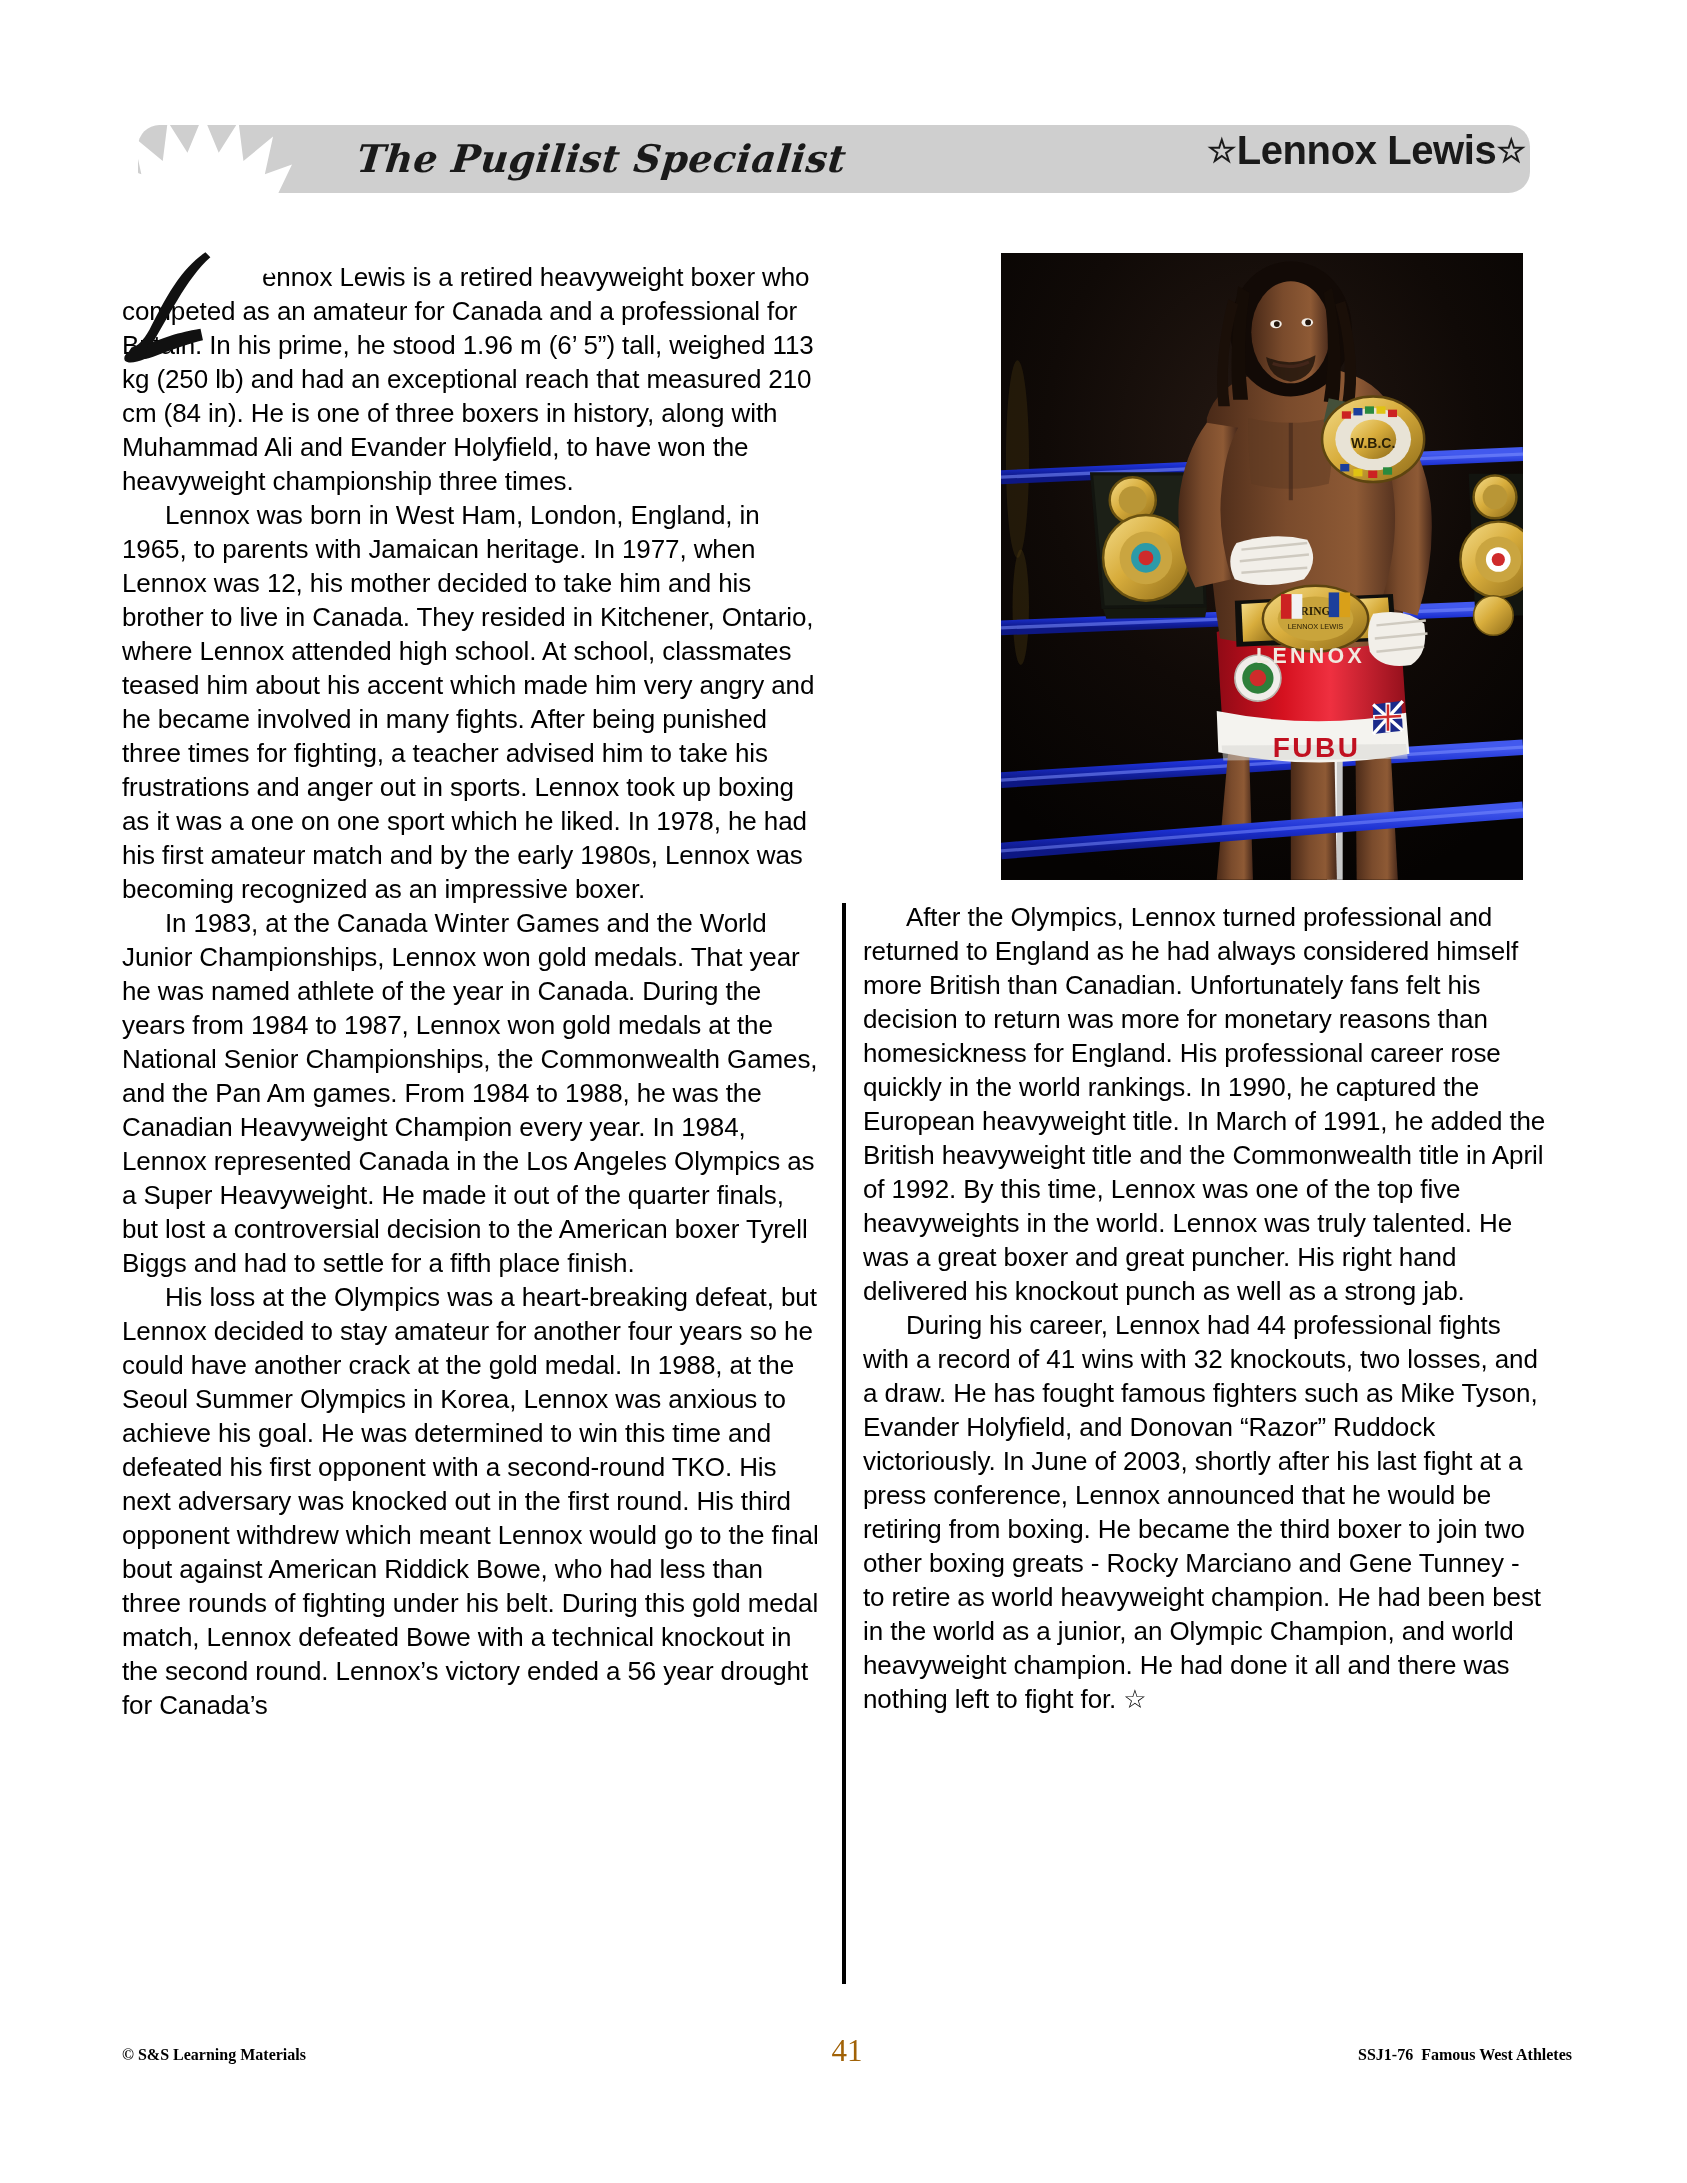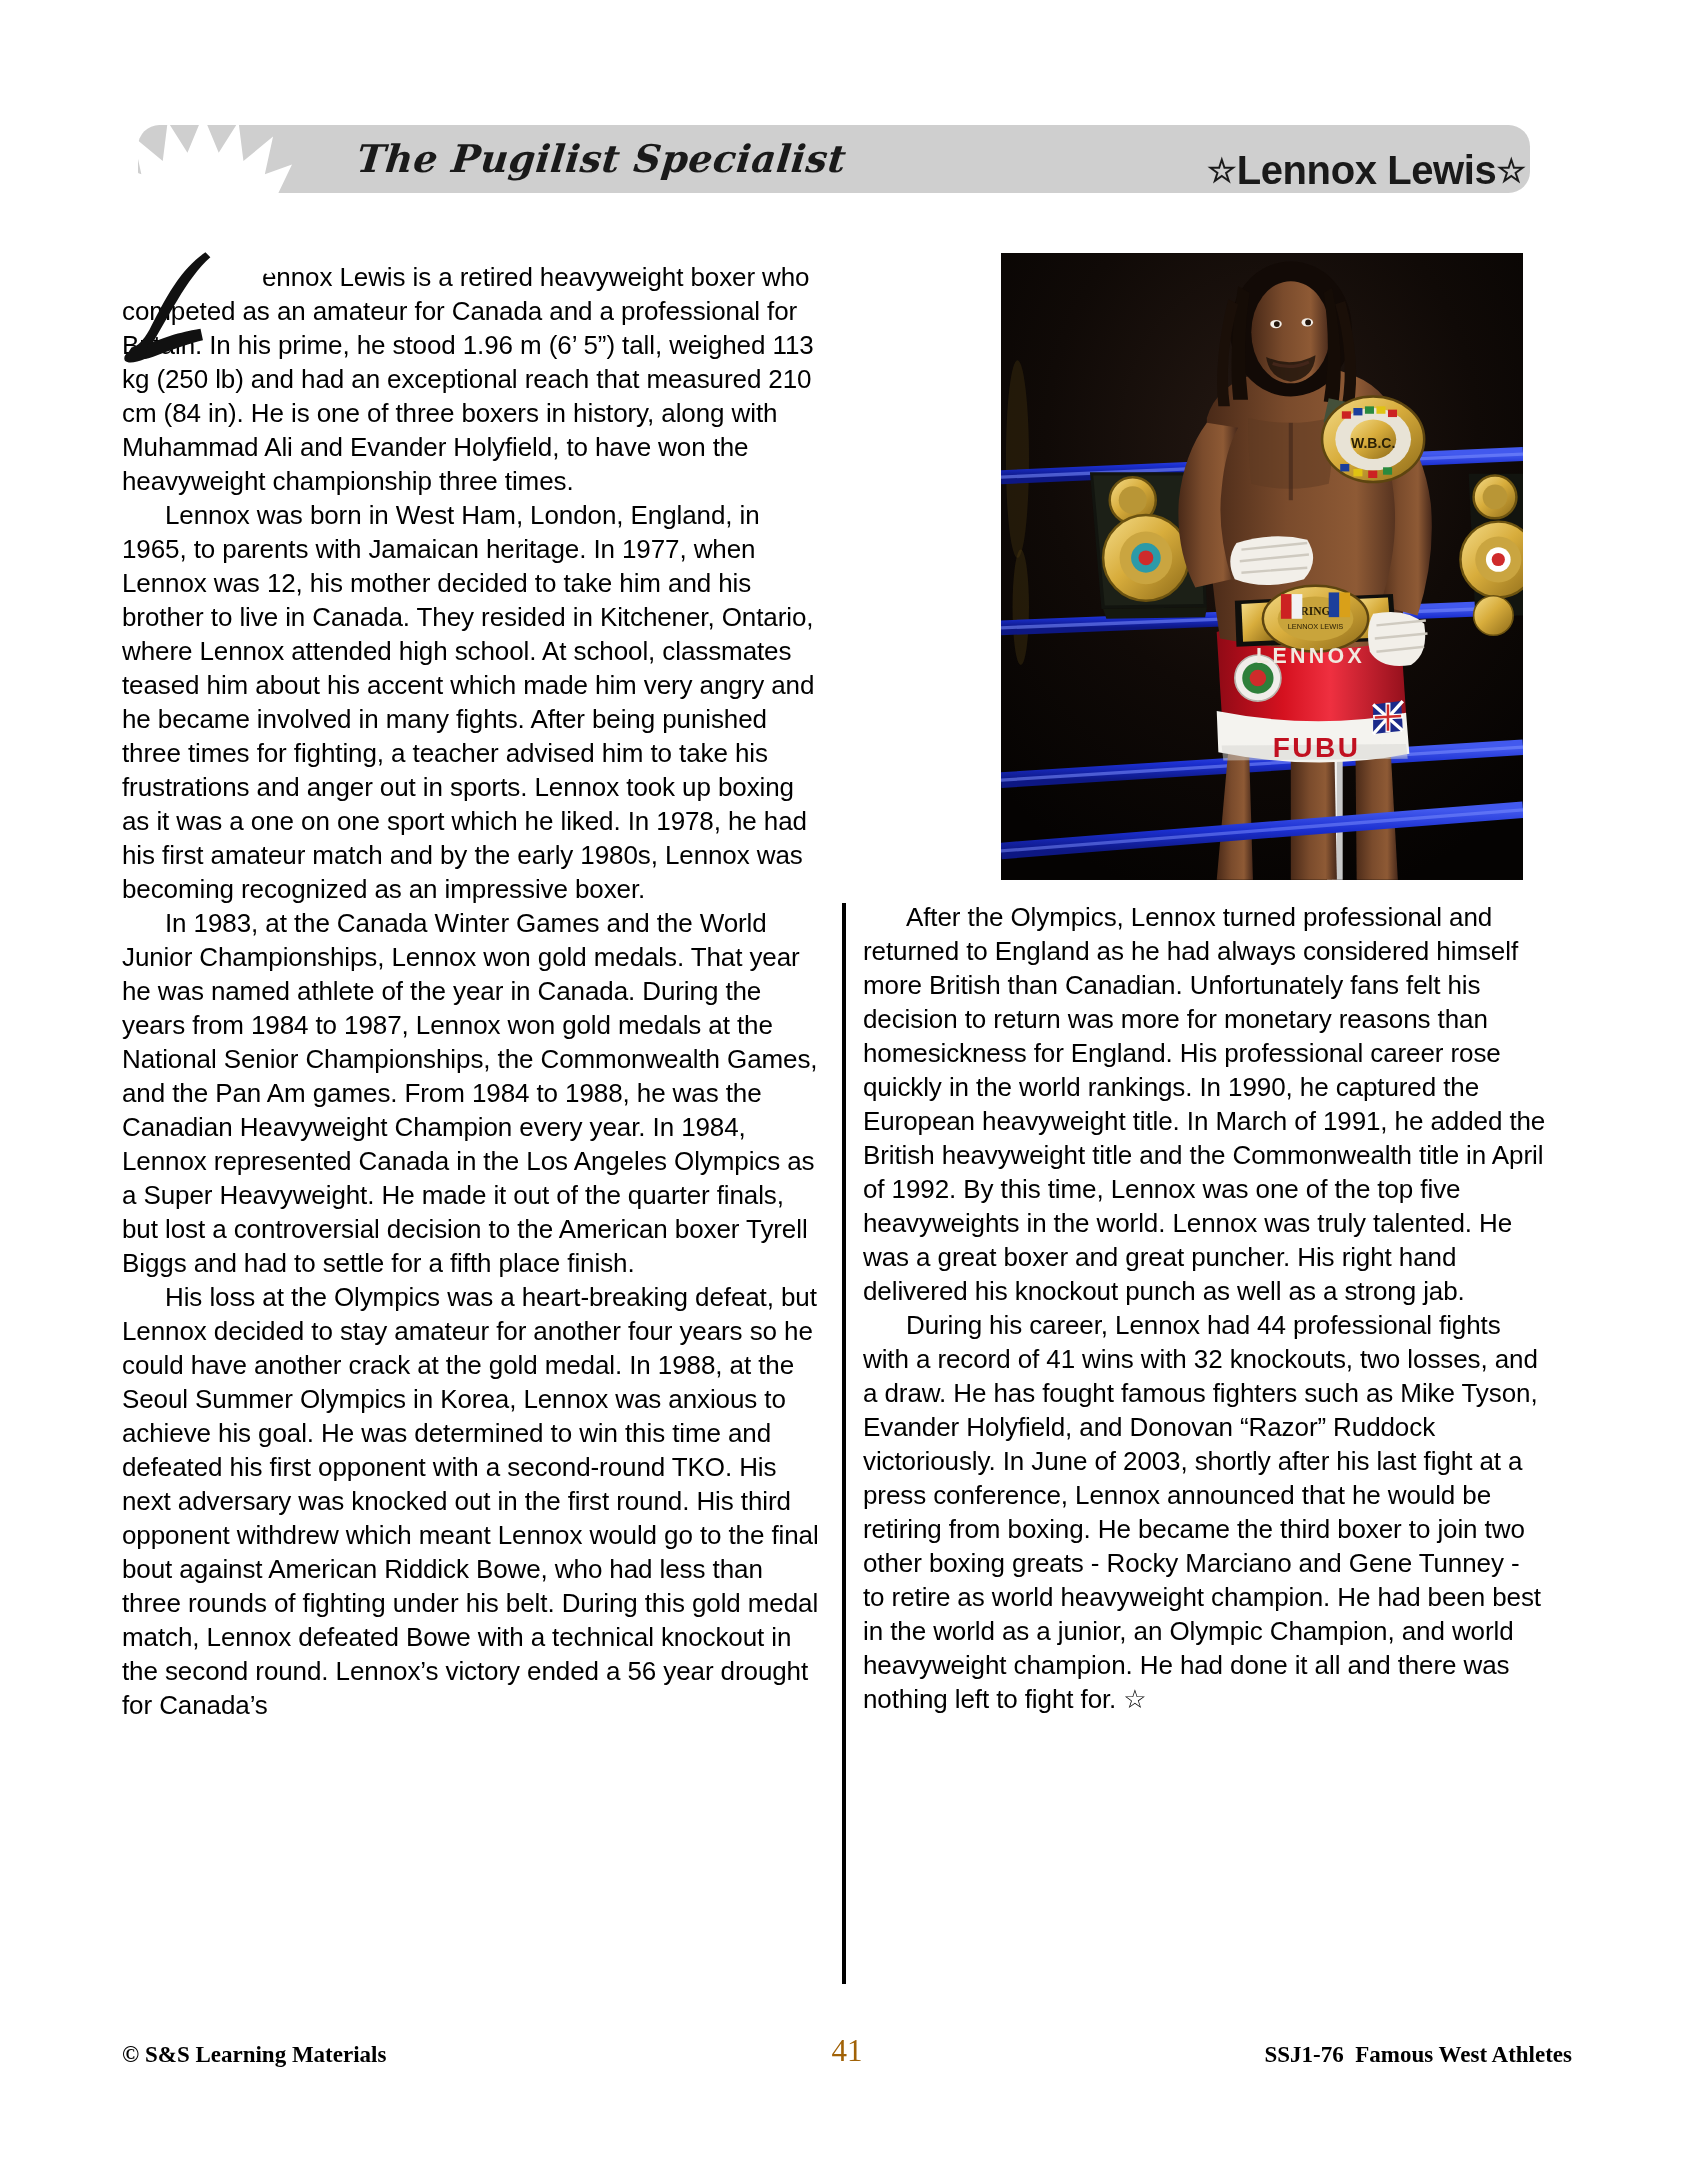--- a/index.html
+++ b/index.html
@@ -65,21 +65,21 @@
   }
 
   .header-name {
     position: absolute;
     right: 161px;
     top: 129px;
     z-index: 5;
     font-family: "Liberation Sans", sans-serif;
     font-weight: 700;
     font-size: 40px;
-    line-height: 82px;
+    line-height: 43px;
     color: #1a1a1a;
     white-space: nowrap;
     letter-spacing: -0.4px;
   }
   .header-name .star-glyph {
     font-size: 33px;
     vertical-align: 1.6px;
     letter-spacing: 0;
   }
 
@@ -157,21 +157,21 @@
     top: 2037px;
     width: 1450px;
     height: 41px;
     z-index: 2;
   }
   .footer-left, .footer-right {
     position: absolute;
     top: 0;
     font-family: "Liberation Serif", serif;
     font-weight: 700;
-    font-size: 23px;
+    font-size: 16px;
     line-height: 36px;
     color: #000000;
     white-space: nowrap;
   }
   .footer-left { left: 0; }
   .footer-right { right: 0; }
   .footer-center {
     position: absolute;
     left: 0; right: 0;
     top: -8.2px;

